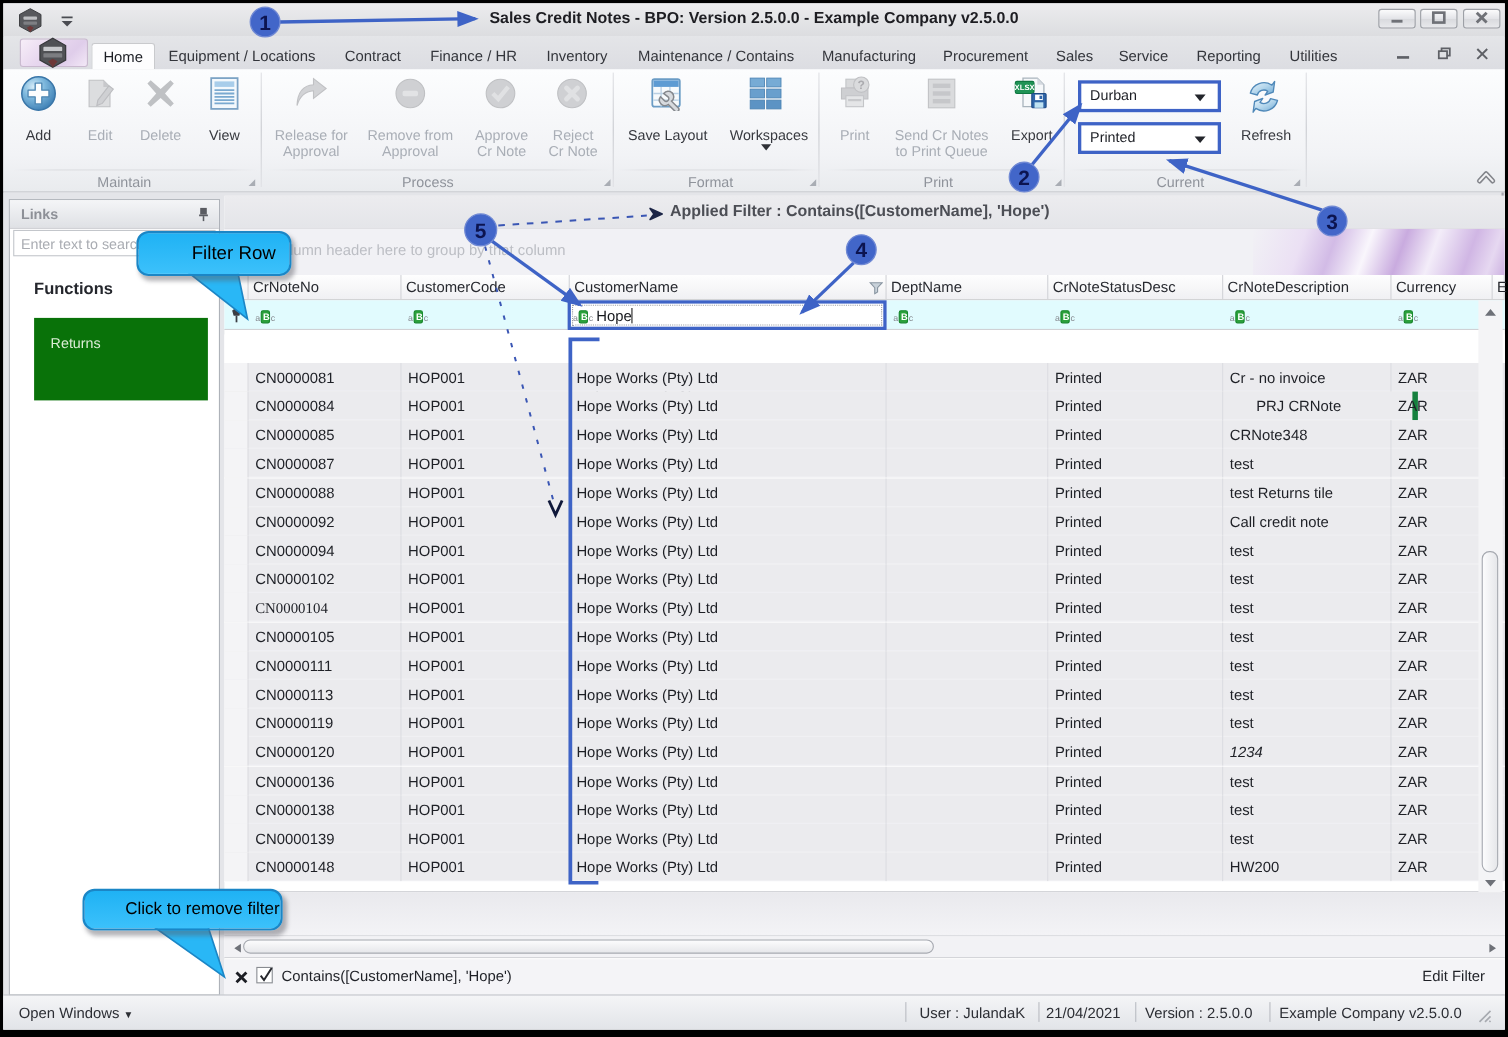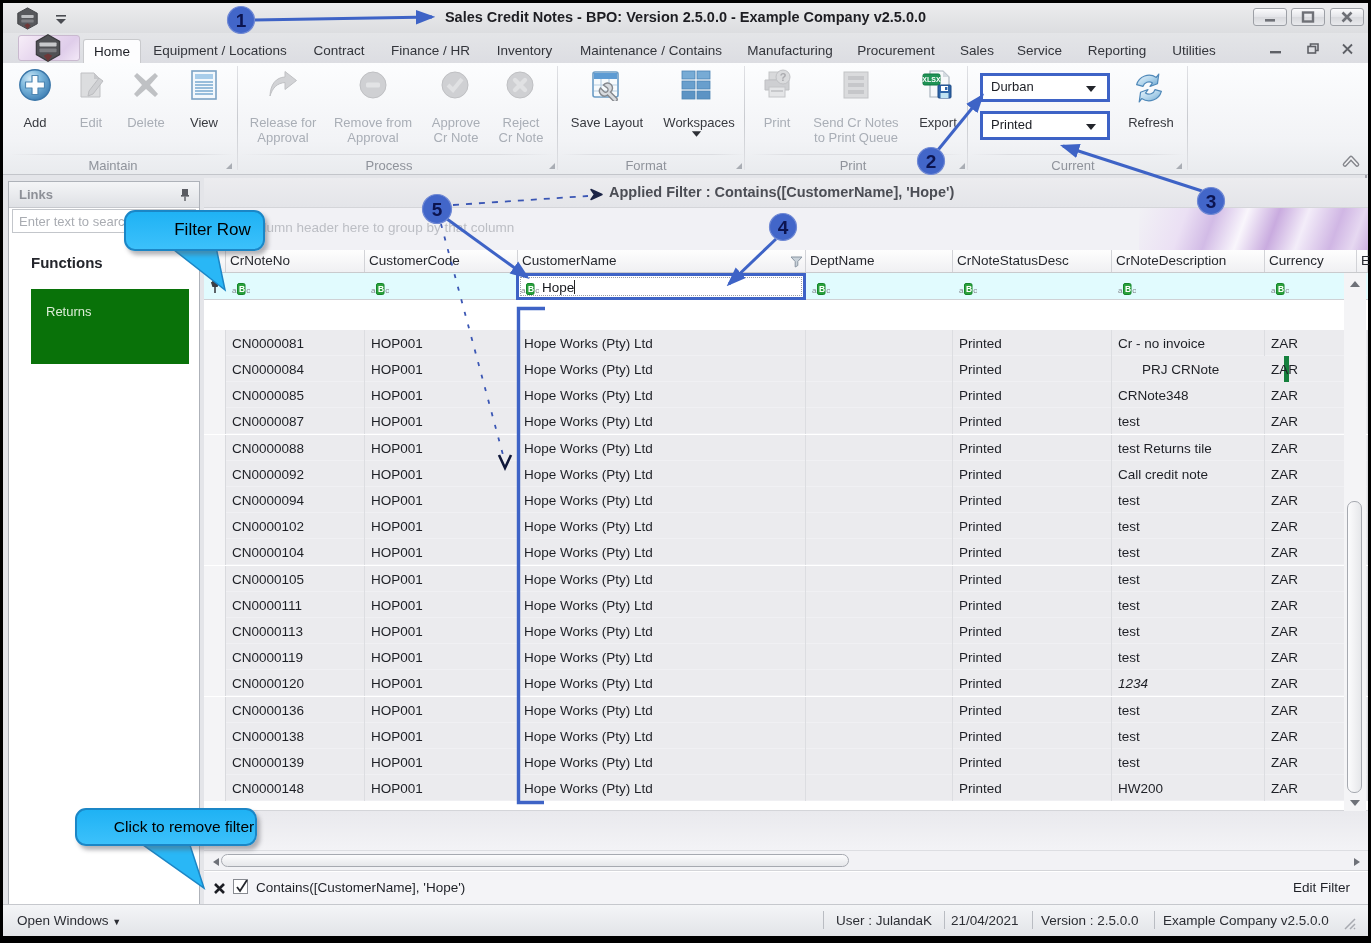--- a/index.html
+++ b/index.html
@@ -630,21 +630,21 @@
             <div class="abs" style="left:1061px;top:0;width:92px;height:26.2px;border-right:1px solid #dcdde1;">
               <span class="abs" style="left:6px;top:6px;white-space:nowrap;">ZAR</span>
             </div>
             <div class="abs" style="left:1153px;top:0;width:11px;height:26.2px;border-right:1px solid #dcdde1;">
               <span class="abs" style="left:6px;top:6px;white-space:nowrap;"></span>
             </div>
           </div>
           <div class="abs" style="left:0;top:235.79999999999998px;width:1164px;height:26.2px;background:#ebebee;border-bottom:1px solid #f0f0f3;">
             <div class="abs" style="left:0;top:0;width:22px;height:26.2px;background:#f4f4f6;border-right:1px solid #d9dade;"></div>
             <div class="abs" style="left:22px;top:0;width:139px;height:26.2px;border-right:1px solid #dcdde1;">
-              <span class="abs" style="left:6px;top:6px;white-space:nowrap;">CN0000104</span>
+              <span class="abs" style="left:6px;top:6px;white-space:nowrap;font-family:Liberation Serif, serif;">CN0000104</span>
             </div>
             <div class="abs" style="left:161px;top:0;width:153px;height:26.2px;border-right:1px solid #dcdde1;">
               <span class="abs" style="left:6px;top:6px;white-space:nowrap;">HOP001</span>
             </div>
             <div class="abs" style="left:314px;top:0;width:288px;height:26.2px;border-right:1px solid #dcdde1;">
               <span class="abs" style="left:6px;top:6px;white-space:nowrap;">Hope Works (Pty) Ltd</span>
             </div>
             <div class="abs" style="left:602px;top:0;width:147px;height:26.2px;border-right:1px solid #dcdde1;">
               <span class="abs" style="left:6px;top:6px;white-space:nowrap;"></span>
             </div>

